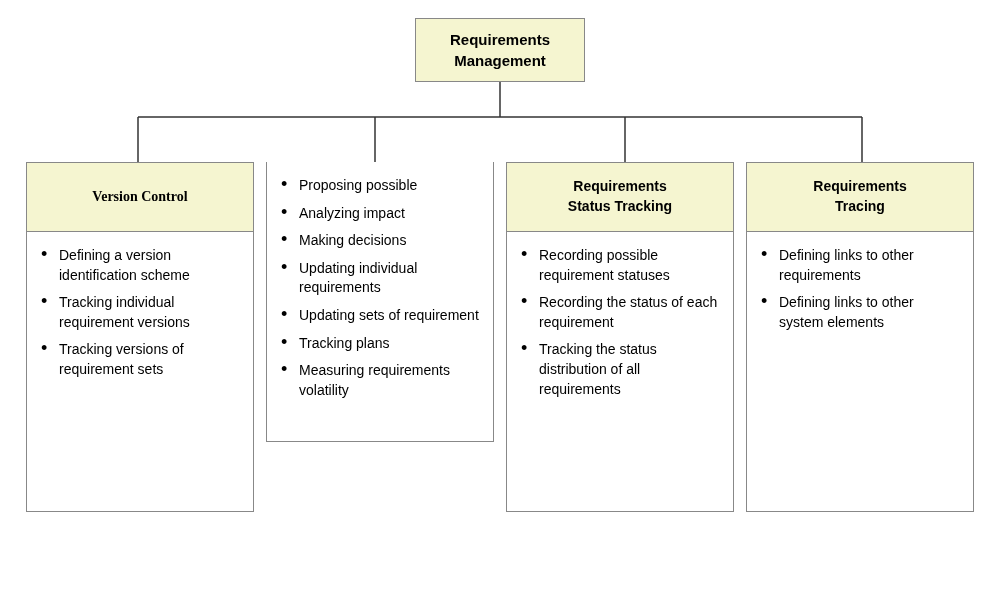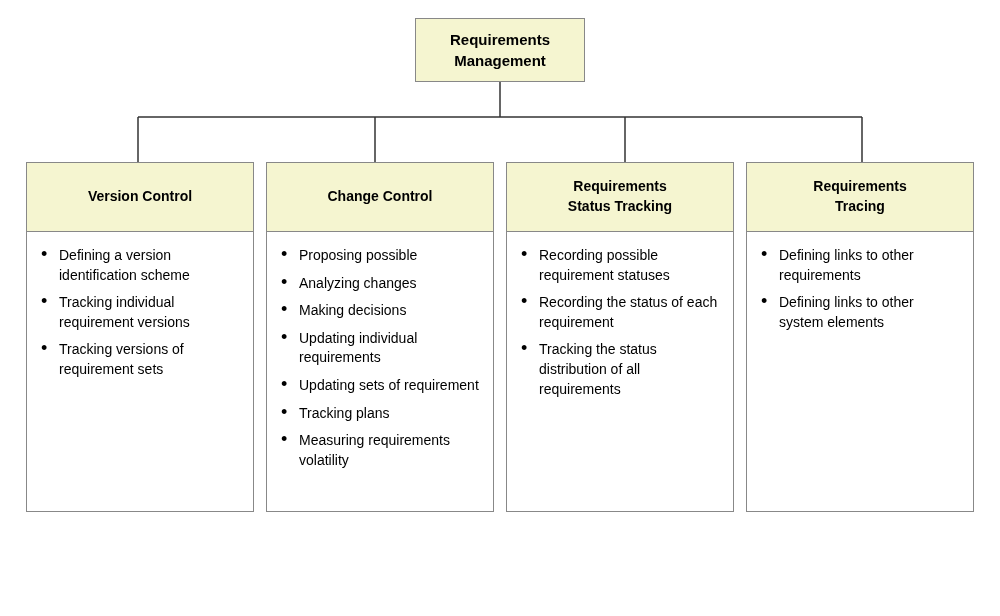--- a/index.html
+++ b/index.html
@@ -130,49 +130,48 @@
 
     <line x1="375" y1="35" x2="375" y2="80" stroke="#333" stroke-width="1.5"></line>
 
     <line x1="625" y1="35" x2="625" y2="80" stroke="#333" stroke-width="1.5"></line>
 
     <line x1="862" y1="35" x2="862" y2="80" stroke="#333" stroke-width="1.5"></line>
   </svg>
 
   <div class="children-row" id="children-row">
   <div class="child-column">
-        <div class="child-header" style="white-space: pre-line;">Version Control</div>
+        <div class="child-header" style="white-space: pre-line; font-family: Liberation Serif, serif;">Version Control</div>
         <div class="child-body">
           <ul>
             <li>
               <span class="bullet">•</span>
               <span>Defining a version identification scheme</span>
             </li>
             <li>
               <span class="bullet">•</span>
               <span>Tracking individual requirement versions</span>
             </li>
             <li>
               <span class="bullet">•</span>
               <span>Tracking versions of requirement sets</span>
             </li>
           </ul>
         </div>
       </div>
       <div class="child-column">
-        <div class="child-header" style="white-space: pre-line;">Change Control</div>
         <div class="child-body">
           <ul>
             <li>
               <span class="bullet">•</span>
               <span>Proposing possible</span>
             </li>
             <li>
               <span class="bullet">•</span>
-              <span>Analyzing changes</span>
+              <span>Analyzing impact</span>
             </li>
             <li>
               <span class="bullet">•</span>
               <span>Making decisions</span>
             </li>
             <li>
               <span class="bullet">•</span>
               <span>Updating individual requirements</span>
             </li>
             <li>

